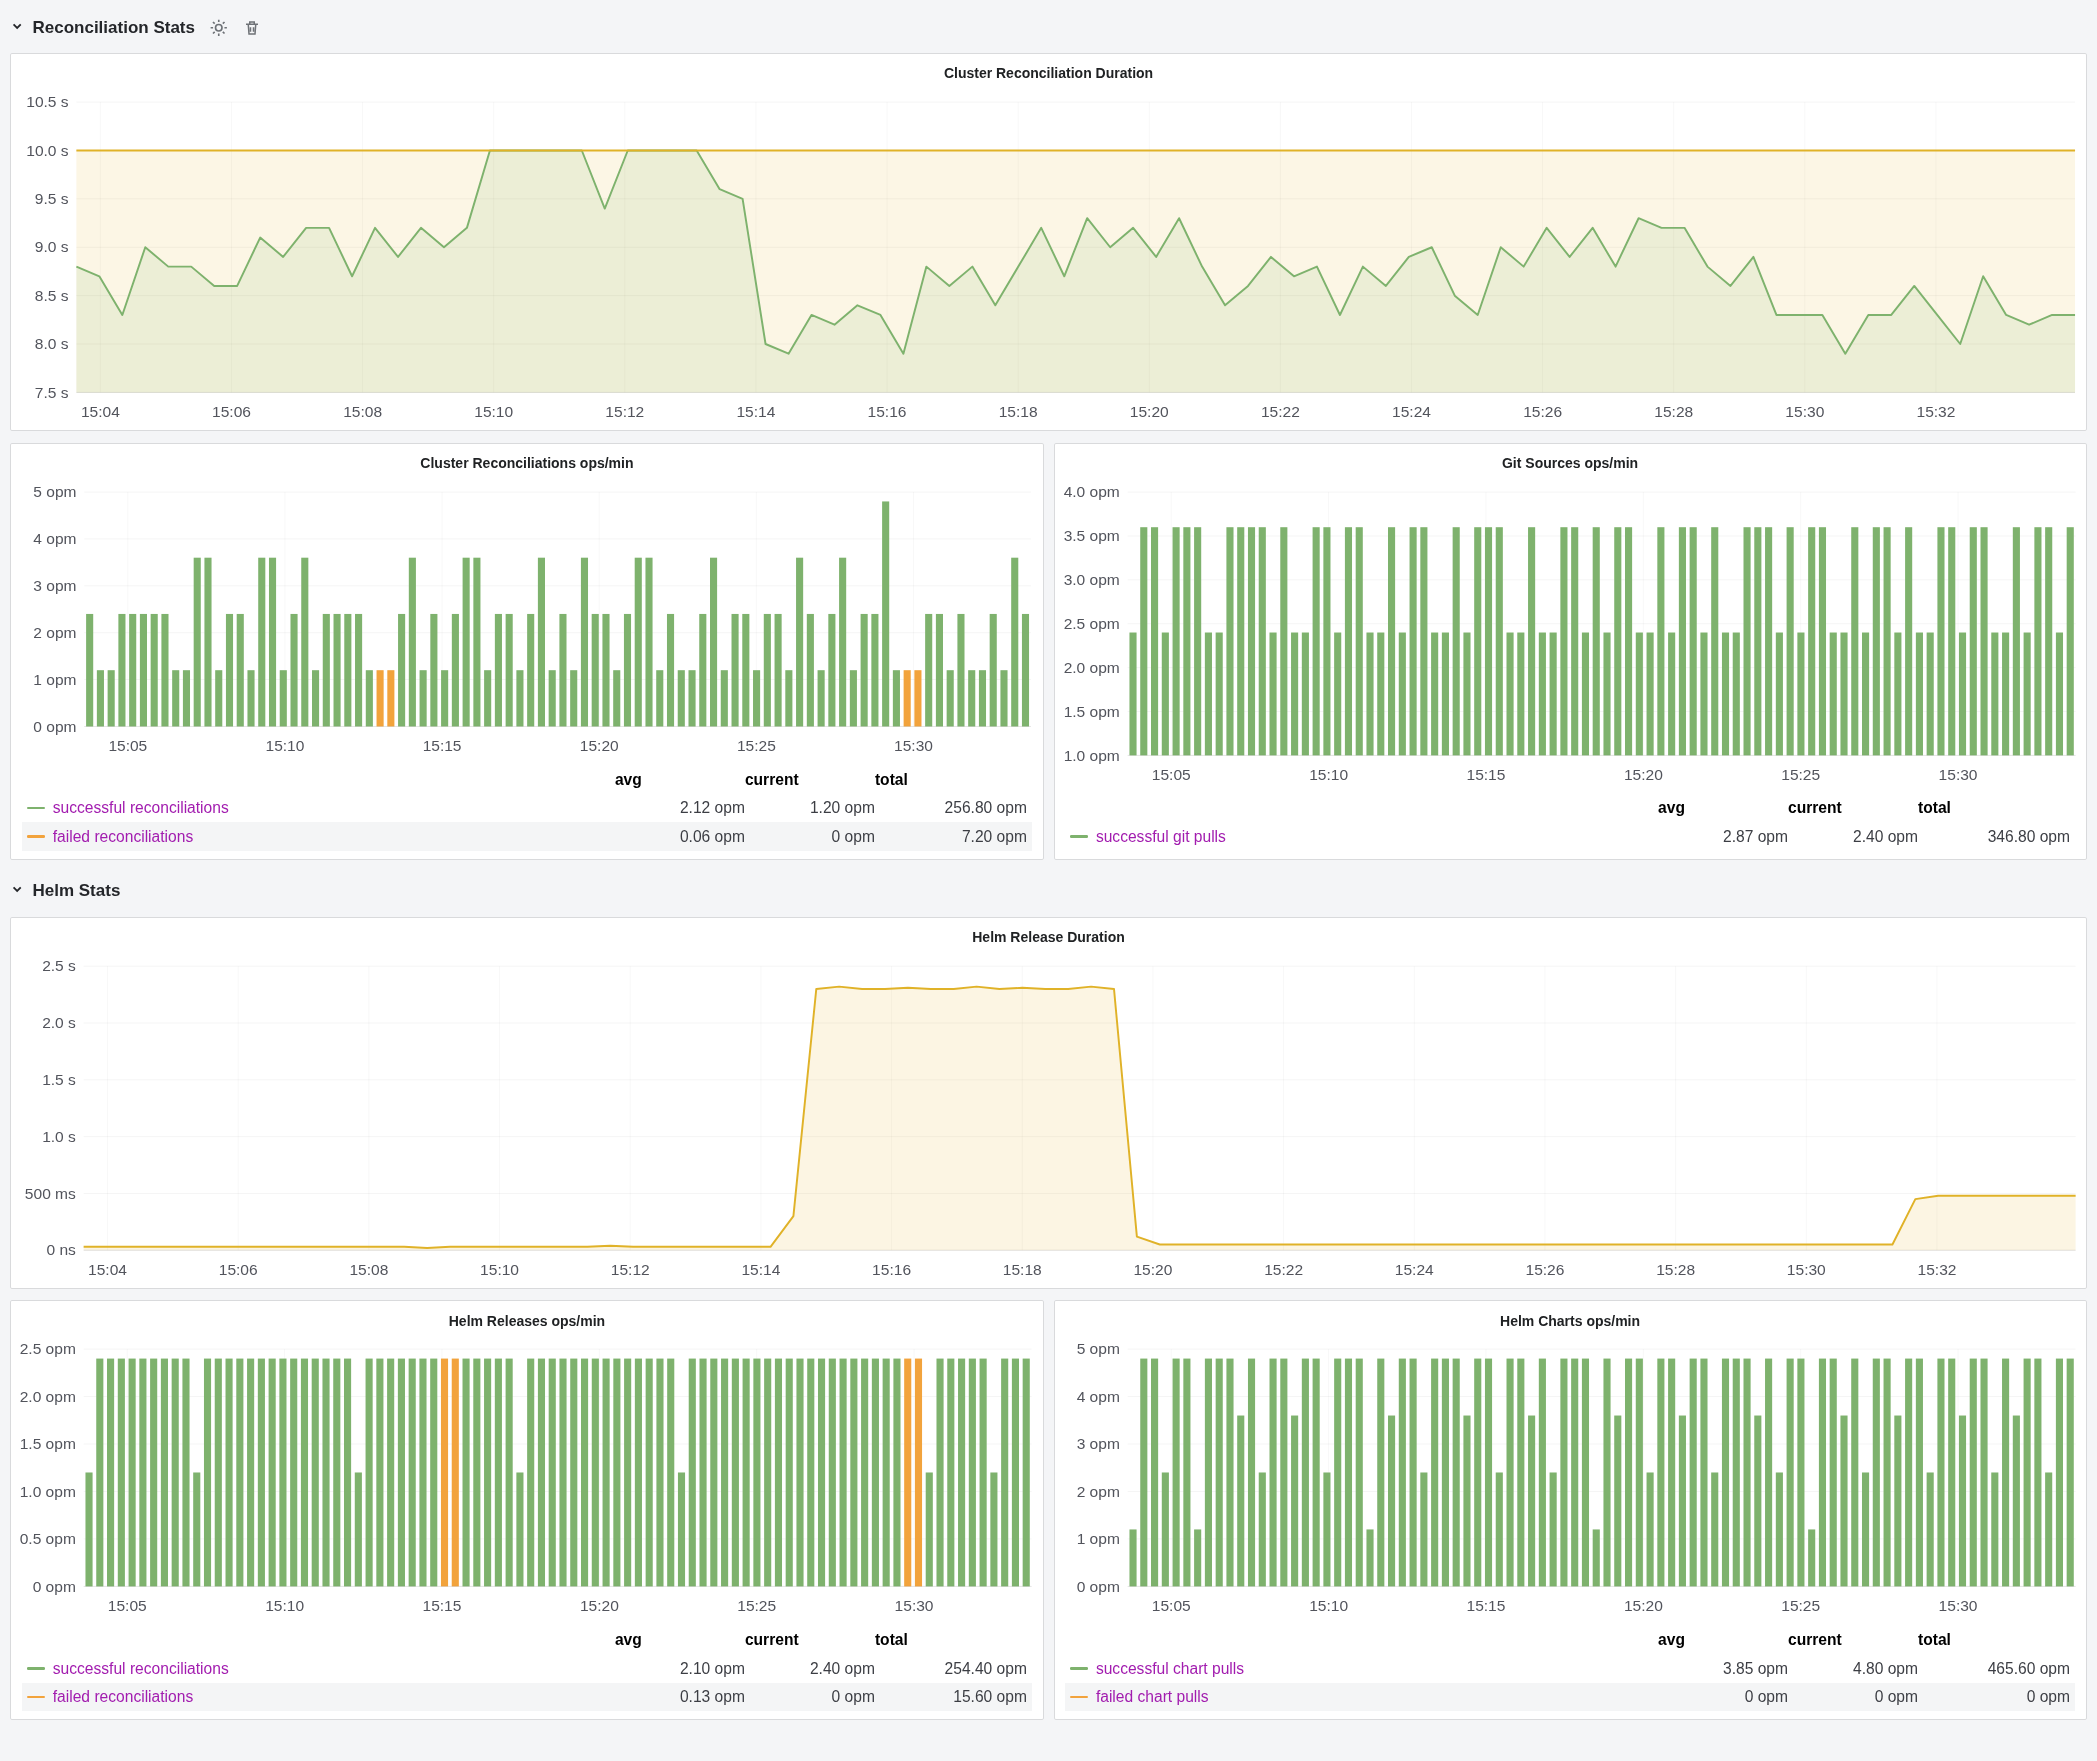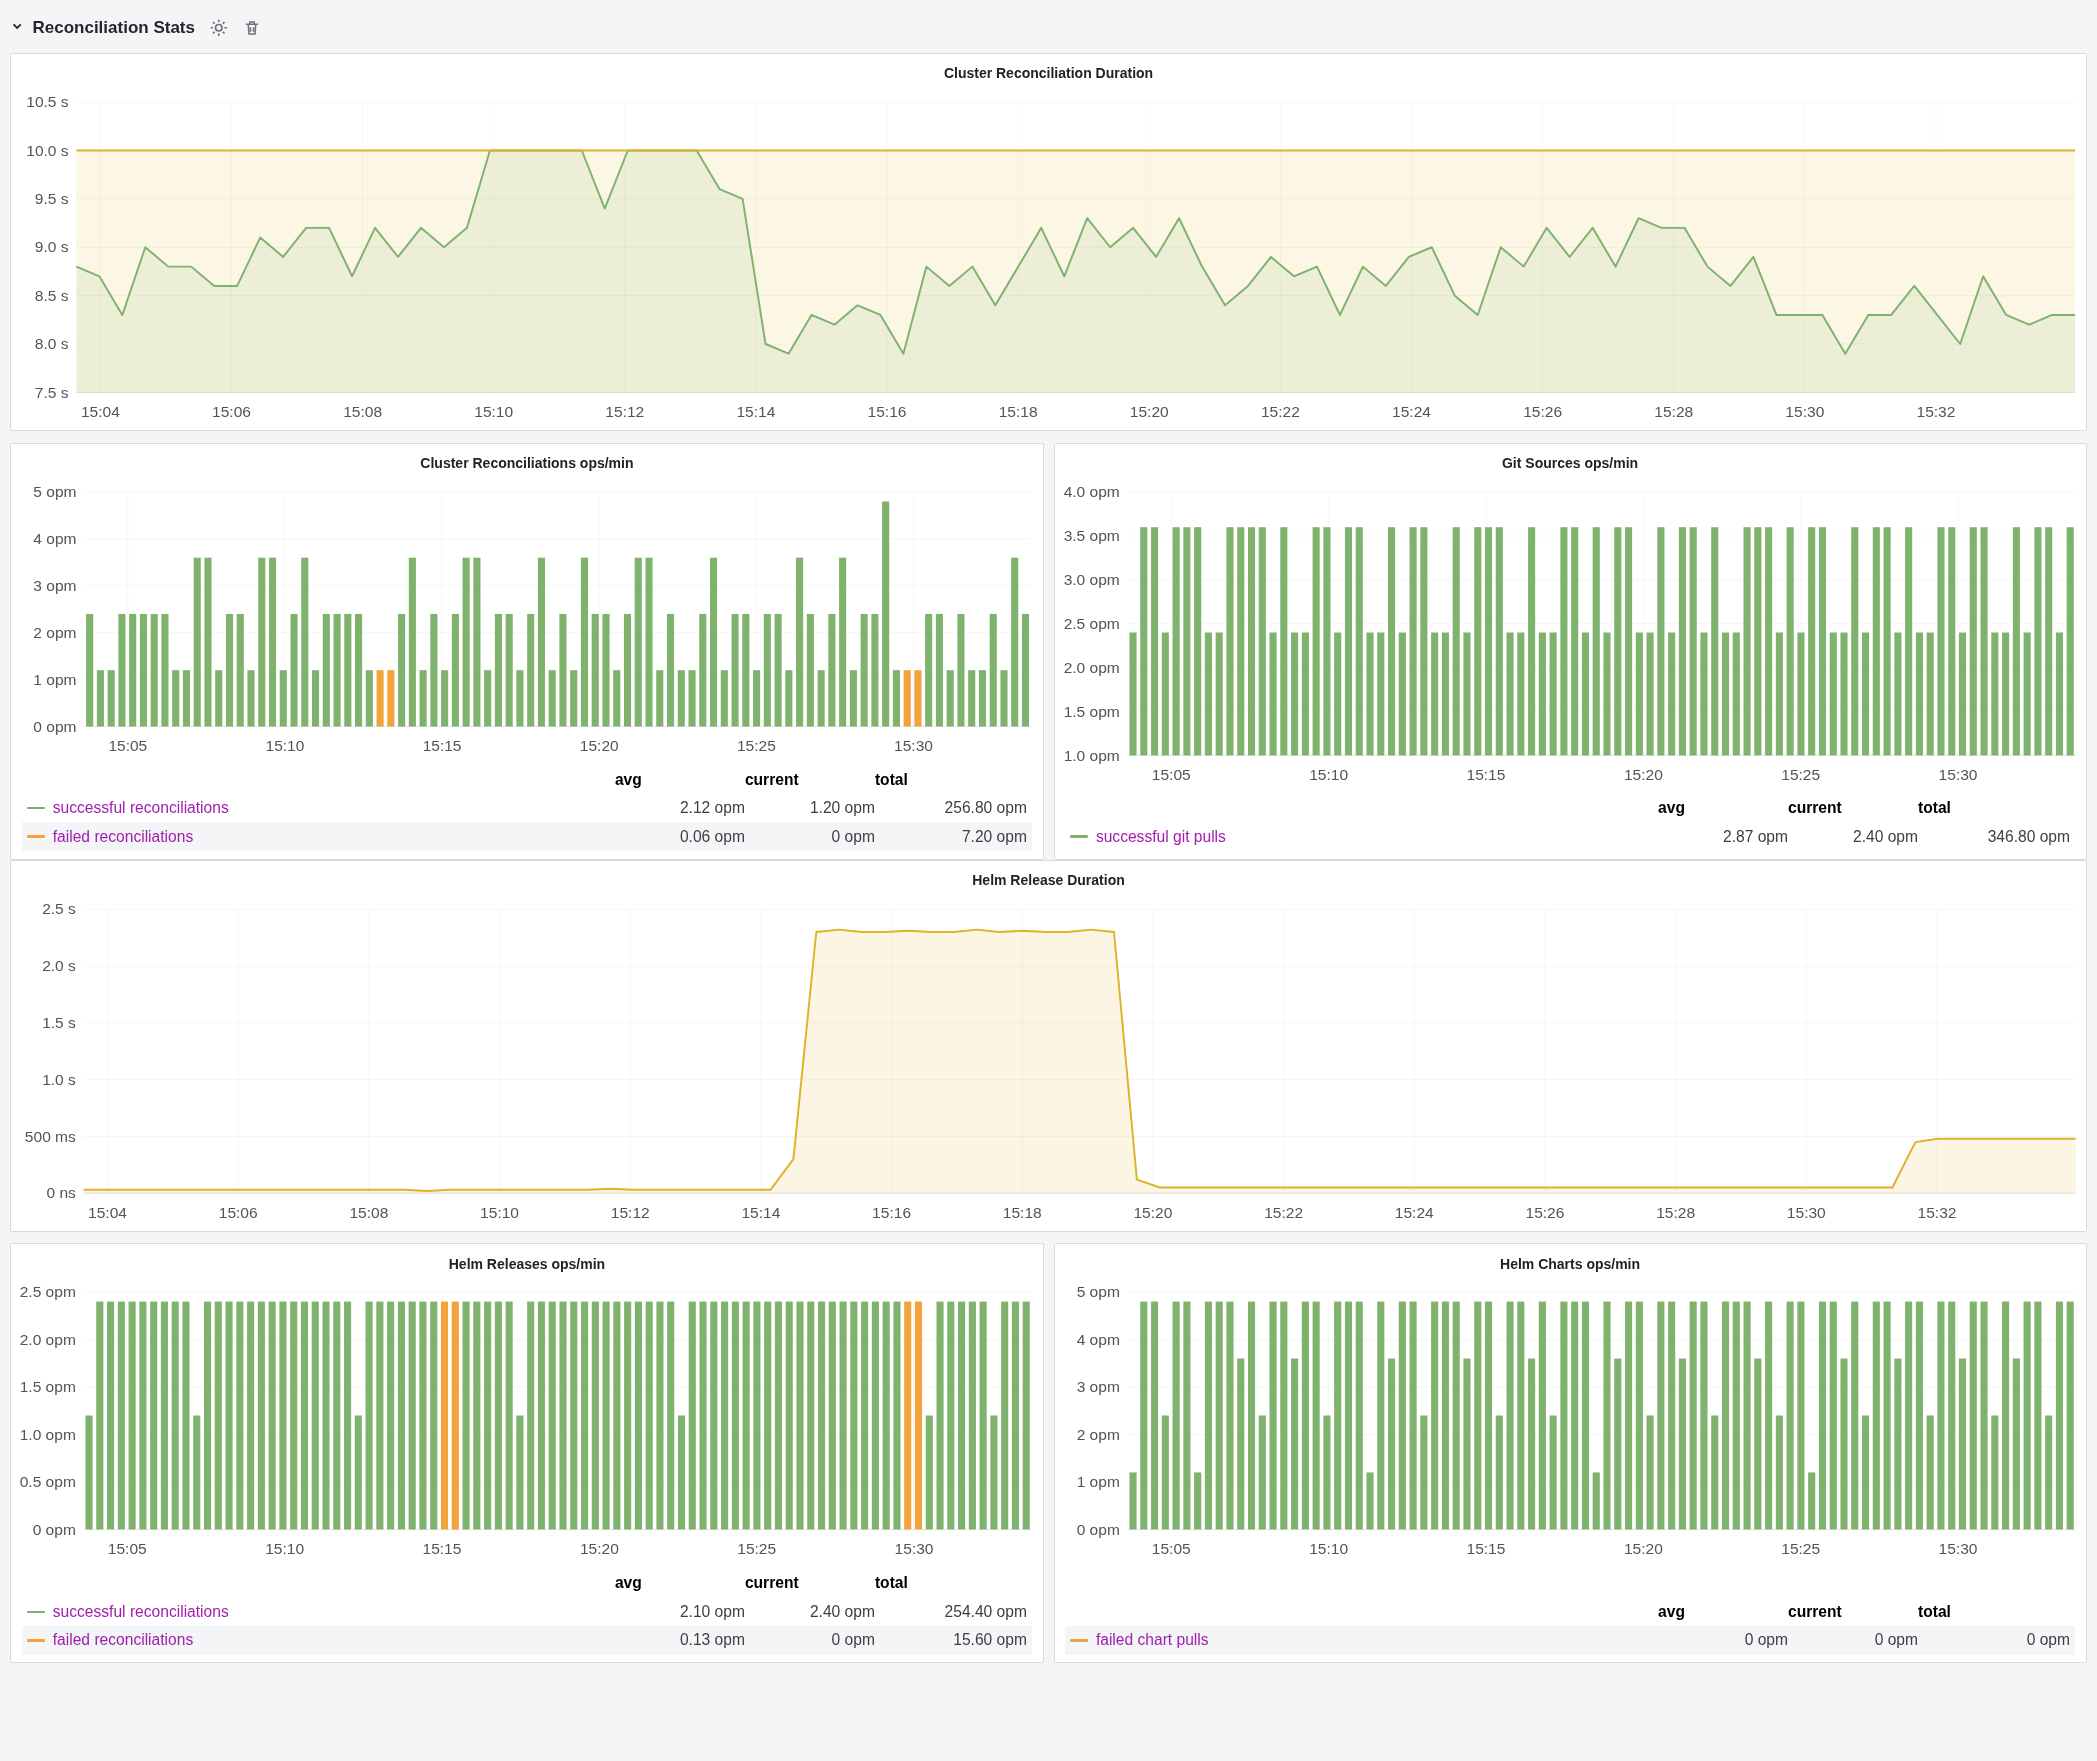--- a/index.html
+++ b/index.html
@@ -388,20 +388,30 @@
             <span>successful git pulls</span>
           </div>
           <div class="val">2.87 opm</div>
           <div class="val">2.40 opm</div>
           <div class="val">346.80 opm</div>
         </div>
       </div>
     </div>
   </div>
 
+  <div class="row-head mt18">
+    <div class="row-title">
+      <span>
+        <svg width="14.3" height="14.3" viewBox="0 0 16 16">
+            <path d="M4 6l4 4 4-4" fill="none" stroke="#24262a" stroke-width="2"></path>
+          </svg>
+      </span>
+      <span>Helm Stats</span>
+    </div>
+  </div>
 
   <div class="panel h570">
     <div class="panel-title">Helm Release Duration</div>
     <div class="chart"><svg width="2075" height="331" xmlns="http://www.w3.org/2000/svg" viewBox="0 0 3200 510">
           <line x1="112" x2="3184" y1="452" y2="452" stroke="rgba(0,0,0,0.07)"></line>
           <text x="100" y="460" text-anchor="end" class="tick">0 ns</text>
           <line x1="112" x2="3184" y1="364.4" y2="364.4" stroke="rgba(0,0,0,0.07)"></line>
           <text x="100" y="372.4" text-anchor="end" class="tick">500 ms</text>
           <line x1="112" x2="3184" y1="276.79999999999995" y2="276.79999999999995" stroke="rgba(0,0,0,0.07)"></line>
           <text x="100" y="284.79999999999995" text-anchor="end" class="tick">1.0 s</text>
@@ -710,20 +720,29 @@
             <rect x="1560.2106818181817" y="28.639999999999986" width="10.965" height="351.36" fill="#7eb26d"></rect>
             <line x1="112" x2="1574" y1="380" y2="380" stroke="rgba(0,0,0,0.12)"></line>
           </svg></div>
       <div class="legend">
         <div class="lrow head">
           <div></div>
           <div>avg</div>
           <div>current</div>
           <div>total</div>
         </div>
+        <div class="lrow">
+          <div class="lbl">
+            <span class="swatch" style="background:#7eb26d"></span>
+            <span>successful chart pulls</span>
+          </div>
+          <div class="val">3.85 opm</div>
+          <div class="val">4.80 opm</div>
+          <div class="val">465.60 opm</div>
+        </div>
         <div class="lrow alt">
           <div class="lbl">
             <span class="swatch" style="background:#f2a33c"></span>
             <span>failed chart pulls</span>
           </div>
           <div class="val">0 opm</div>
           <div class="val">0 opm</div>
           <div class="val">0 opm</div>
         </div>
       </div>

